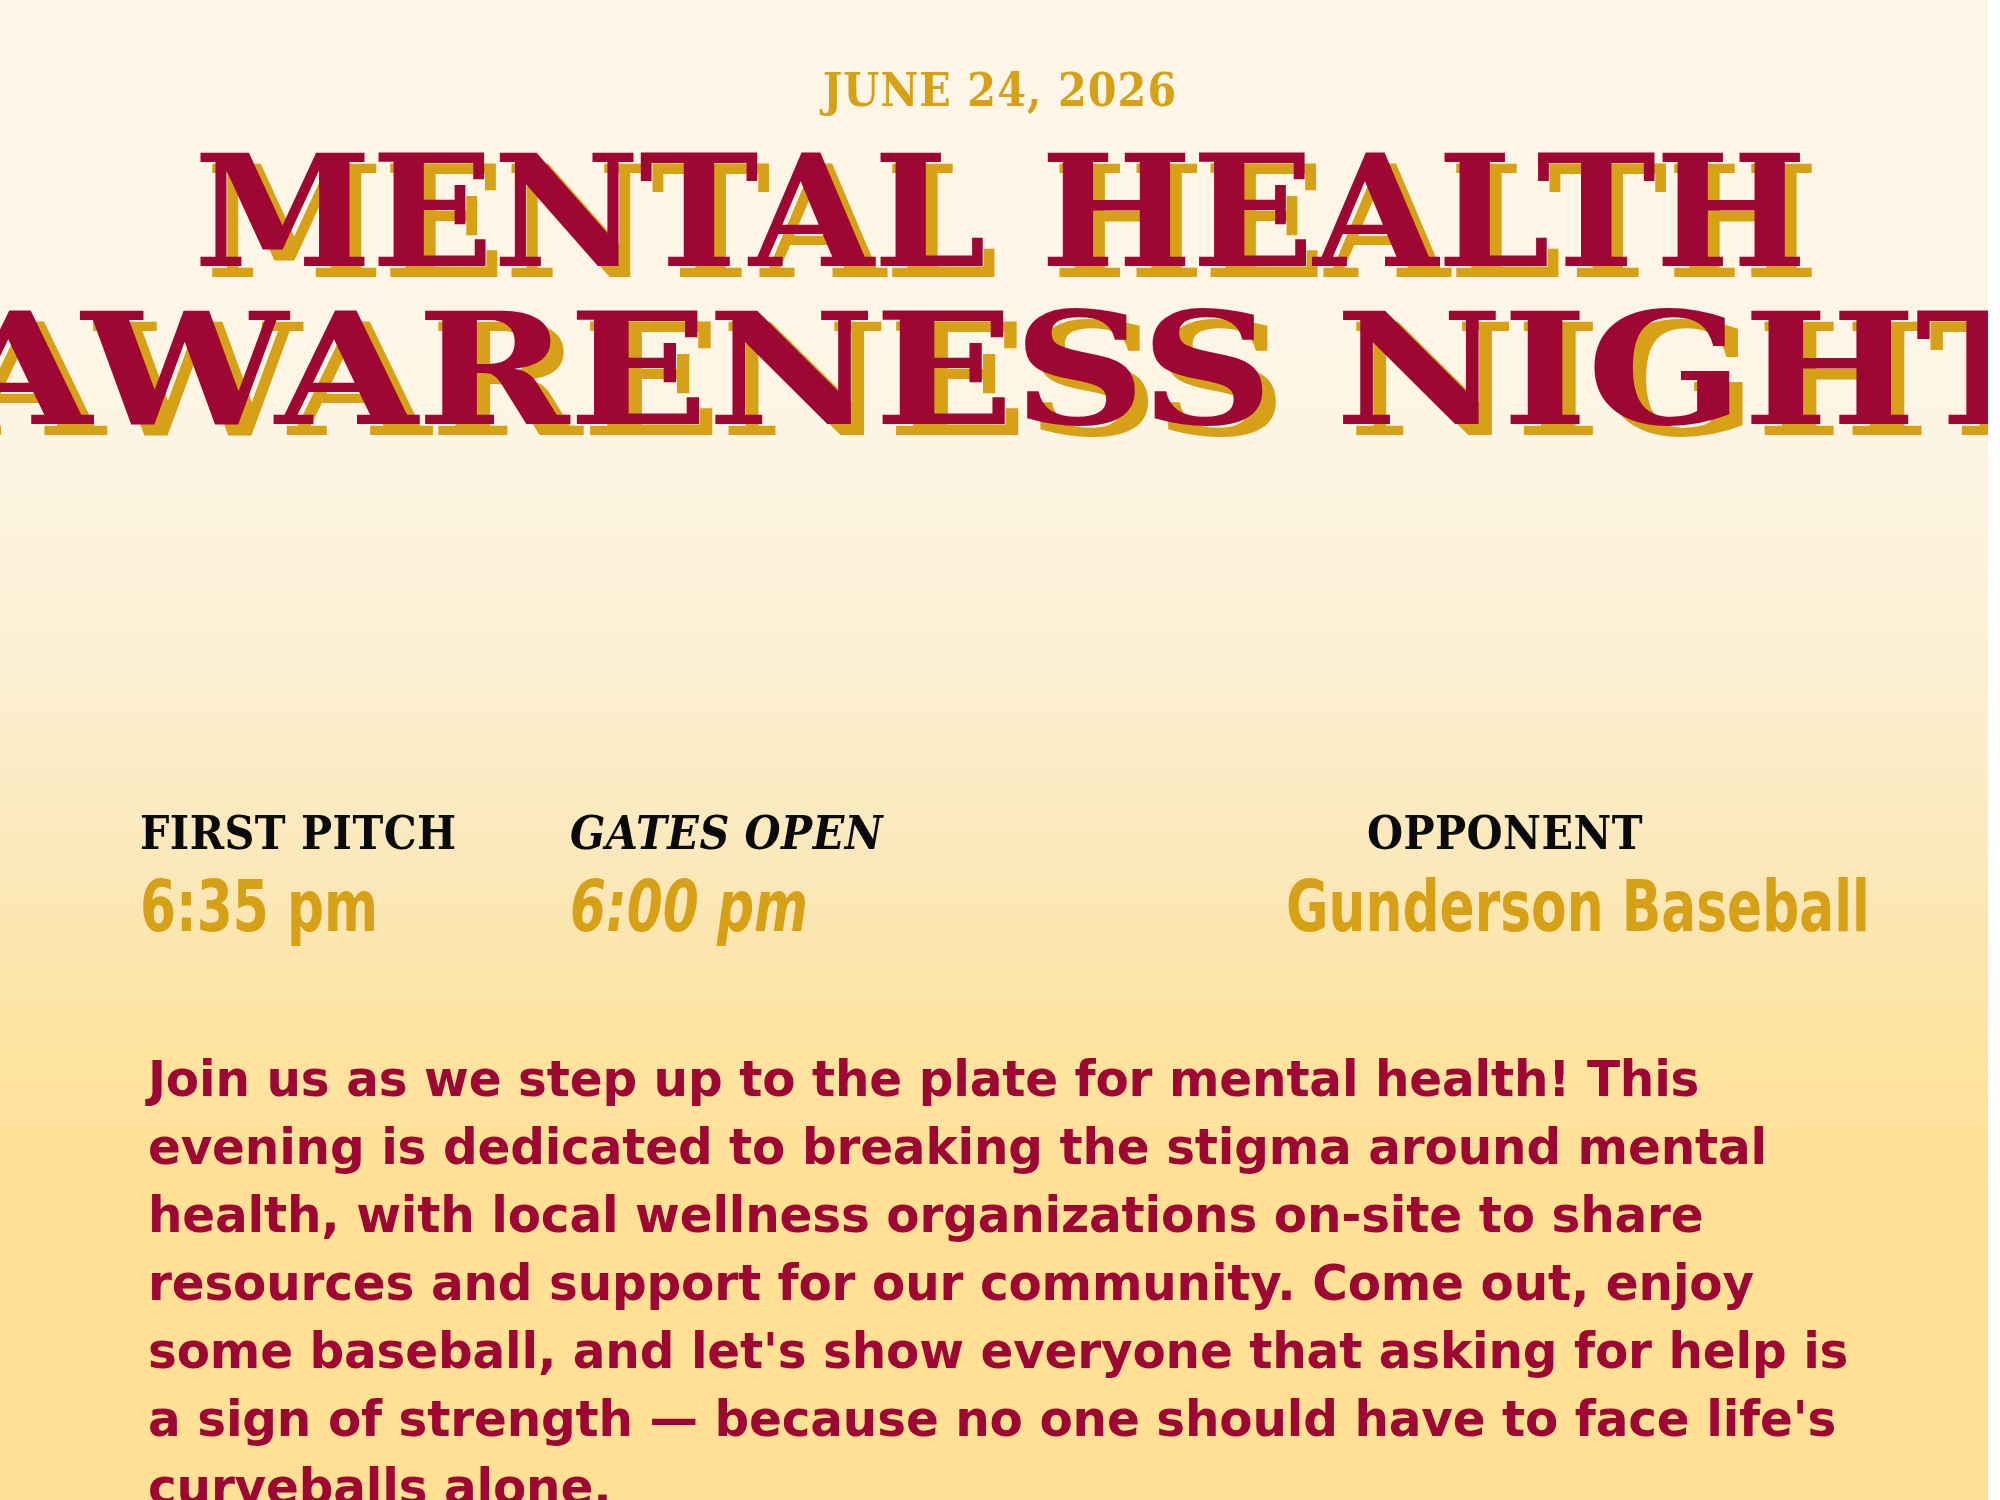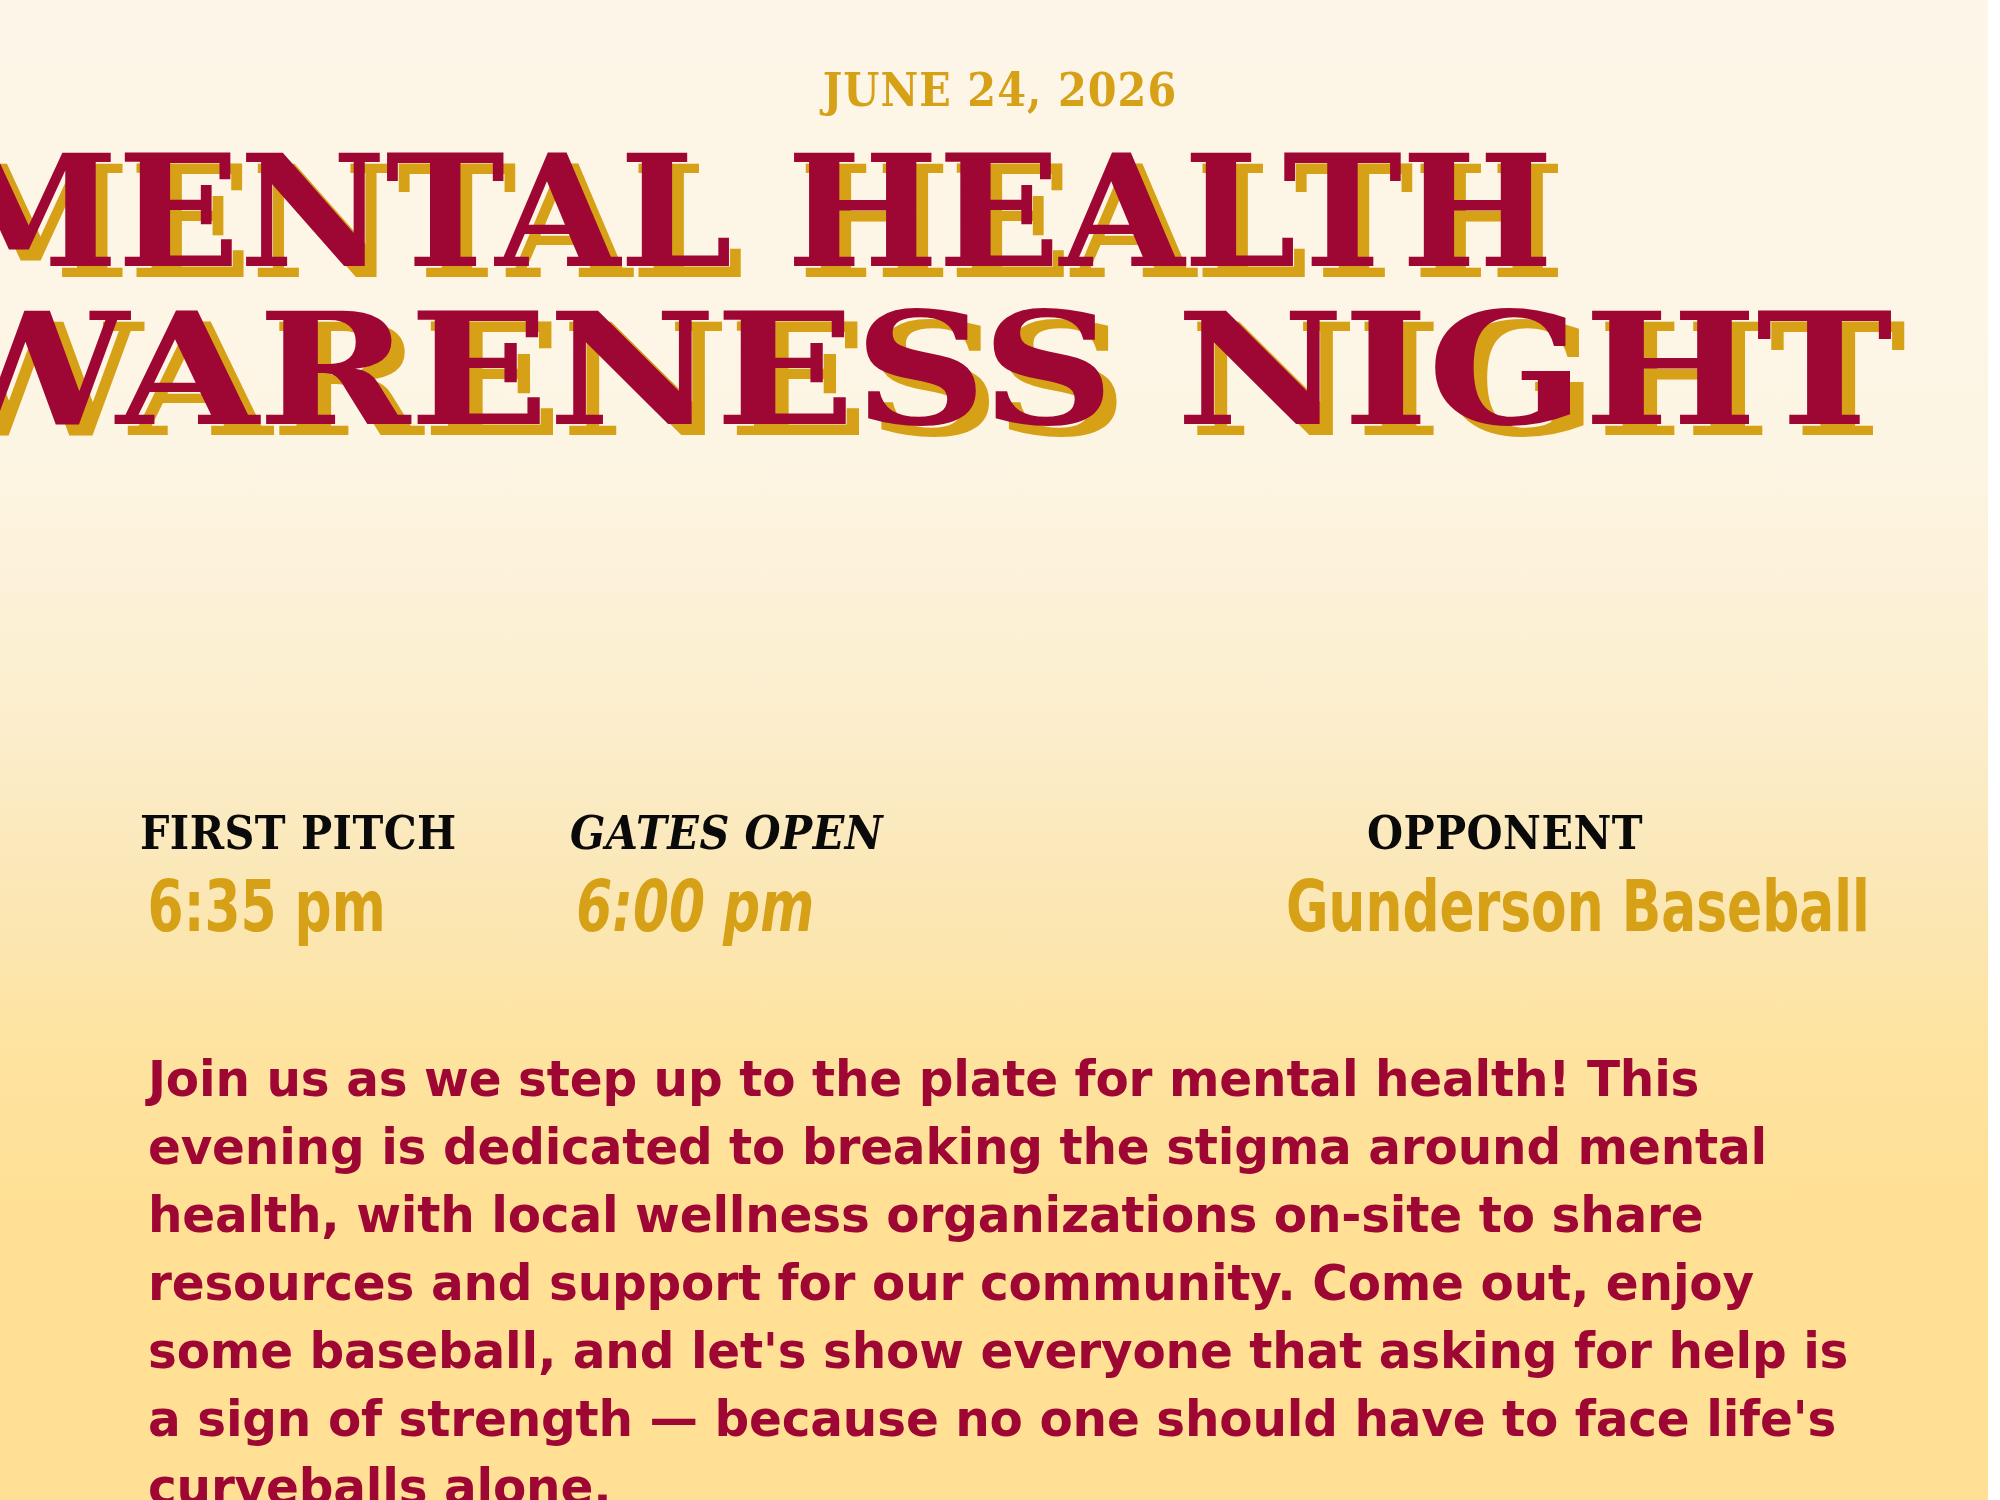--- a/index.html
+++ b/index.html
@@ -46,21 +46,21 @@
     line-height: 1;
     white-space: nowrap;
   }
 
   
   .title-block {
     position: absolute;
     top: 140px;
     left: 0;
     width: 2000px;
-    text-align: left;
+    text-align: center;
   }
   .title-line {
     display: block;
     font-family: "DejaVu Serif", "Liberation Serif", serif;
     font-weight: bold;
     color: #9E0734;
     text-shadow: 11px 11px 0 #D6A017;
     line-height: 0.95;
     white-space: nowrap;
     letter-spacing: -1px;
@@ -81,21 +81,20 @@
   .stats-row {
     position: absolute;
     top: 810px;
     left: 140px;
     width: 1730px;
     height: 160px;
   }
   .stat {
     position: absolute;
     top: 0;
-    text-align: center;
   }
   .stat-first-pitch { left: 0px; }
   .stat-gates-open  { left: 430px; font-style: italic; }
   .stat-opponent    { right: 0px; text-align: center; }
 
   .stat-label {
     display: block;
     font-family: "DejaVu Serif", "Liberation Serif", serif;
     font-weight: bold;
     font-size: 46px;

